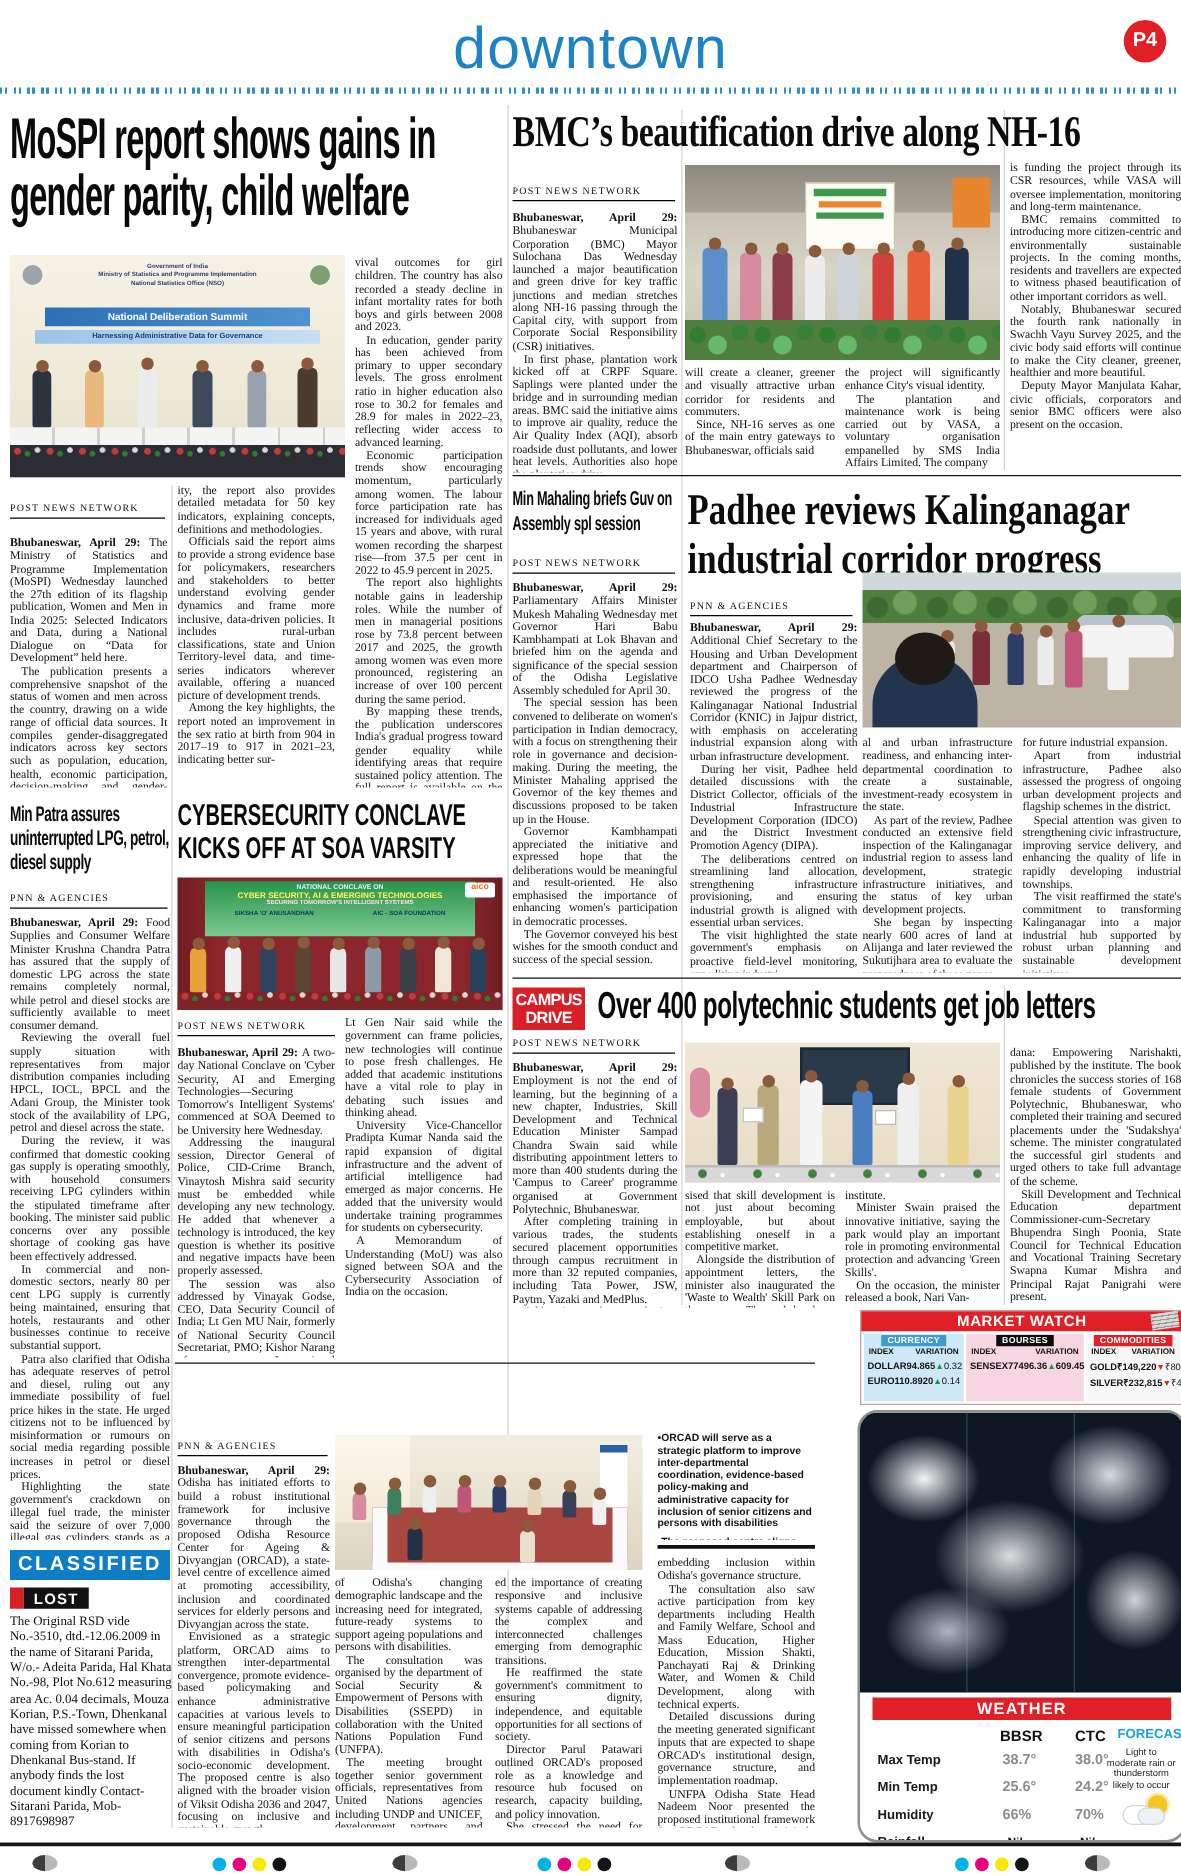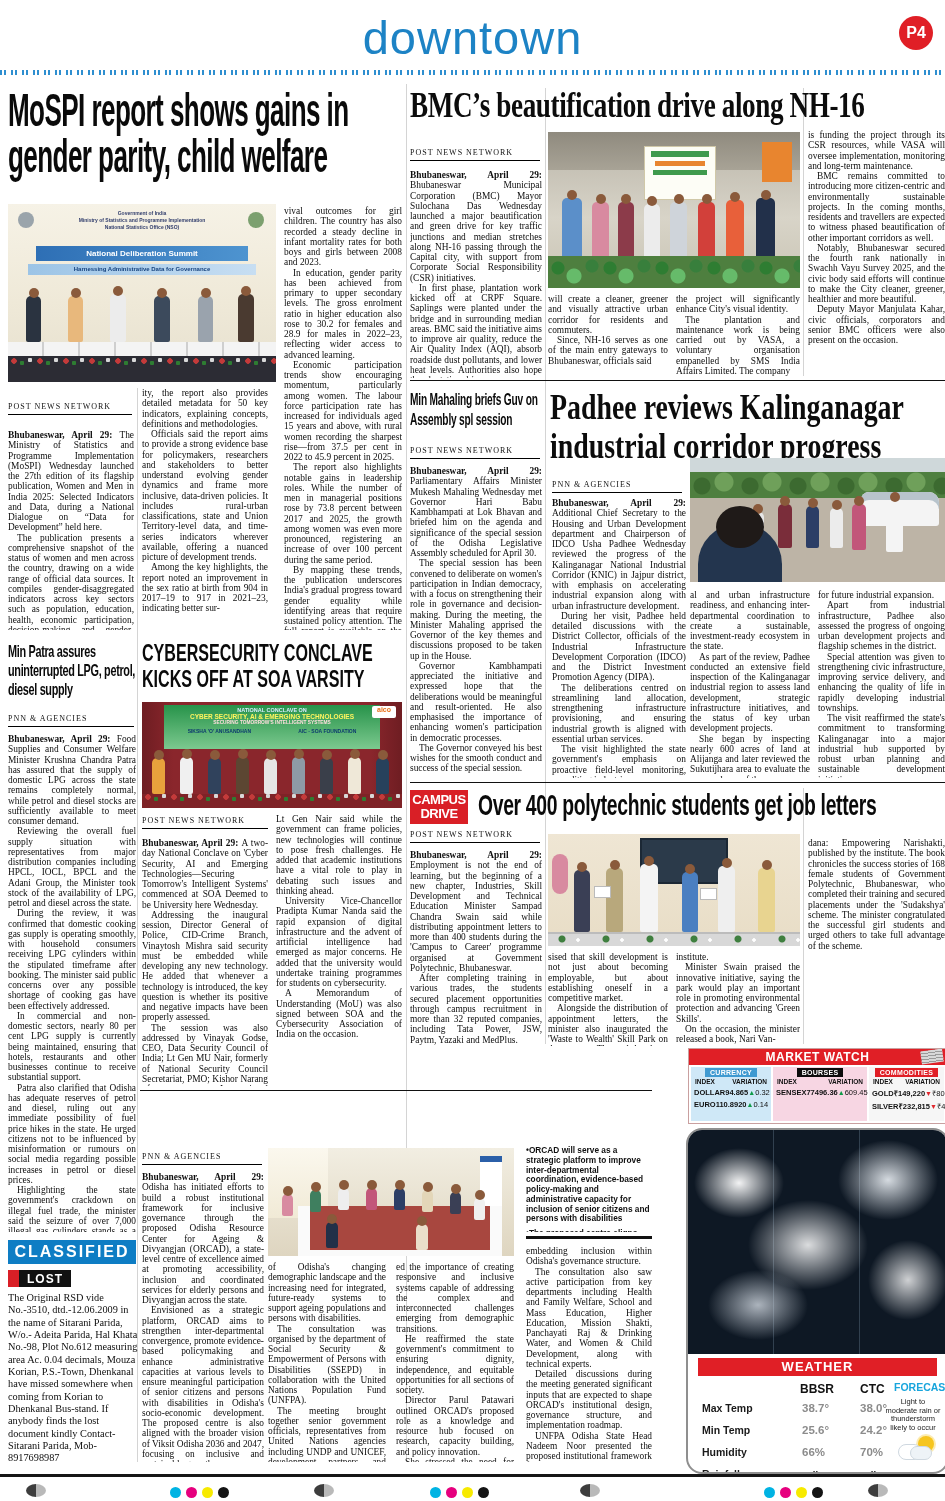--- a/index.html
+++ b/index.html
@@ -362,20 +362,21 @@
       <p>sised that skill development is not just about becoming employable, but about establishing oneself in a competitive market.</p>
       <p>Alongside the distribution of appointment letters, the minister also inaugurated the 'Waste to Wealth' Skill Park on the campus. The park has been created using waste materials, scrap and broken machinery parts from various training units and laboratories of the</p>
     </div>
   <div class="abs body-col" style="left:676px;top:952px;width:124px;height:94px;">
       <p>institute.</p>
       <p>Minister Swain praised the innovative initiative, saying the park would play an important role in promoting environmental protection and advancing 'Green Skills'.</p>
       <p>On the occasion, the minister released a book, Nari Van-</p>
     </div>
   <div class="abs body-col" style="left:808px;top:838px;width:137px;height:208px;">
       <p>dana: Empowering Narishakti, published by the institute. The book chronicles the success stories of 168 female students of Government Polytechnic, Bhubaneswar, who completed their training and secured placements under the 'Sudakshya' scheme. The minister congratulated the successful girl students and urged others to take full advantage of the scheme.</p>
+      <p>Skill Development and Technical Education department Commissioner-cum-Secretary Bhupendra Singh Poonia, State Council for Technical Education and Vocational Training Secretary Swapna Kumar Mishra and Principal Rajat Panigrahi were present.</p>
     </div>
 
   <div class="abs mw" style="left:688px;top:1048px;width:257px;height:74px;">
     <div class="mw-title">MARKET WATCH</div>
     <div class="abs" style="right:3px;top:1px;width:22px;height:13px;background:repeating-linear-gradient(180deg,#d8d8d8 0 2px,#9a9a9a 2px 3px);transform:rotate(-8deg);"></div>
     <div class="mw-panel" style="left:2px;width:80px;background:#cfe8f7;">
       <div class="mw-chip" style="background:#3f9ad1;">CURRENCY</div>
       <div class="mw-head">
           <span>INDEX</span>
           <span>VARIATION</span>
@@ -396,21 +397,21 @@
     <div class="mw-panel" style="left:84px;width:94px;background:#f7d6e3;">
       <div class="mw-chip" style="background:#0c0c0c;">BOURSES</div>
       <div class="mw-head">
           <span>INDEX</span>
           <span>VARIATION</span>
         </div>
       <div class="mw-row">
         <span>SENSEX</span>
           <span>77496.36</span>
           <span class="up">▲</span>
-          <span style="font-weight:normal;">609.45</span>
+          <span style="font-weight:bold;">609.45</span>
       </div>
       <div class="mw-row">
         <span>NIFTY</span>
           <span>24177.65</span>
           <span class="up">▲</span>
           <span style="font-weight:normal;margin-top:44px;">181.95</span>
       </div>
     </div>
     <div class="mw-panel" style="left:180px;width:75px;background:#f6f6f6;">
       <div class="mw-chip" style="background:#e01f26;">COMMODITIES</div>

